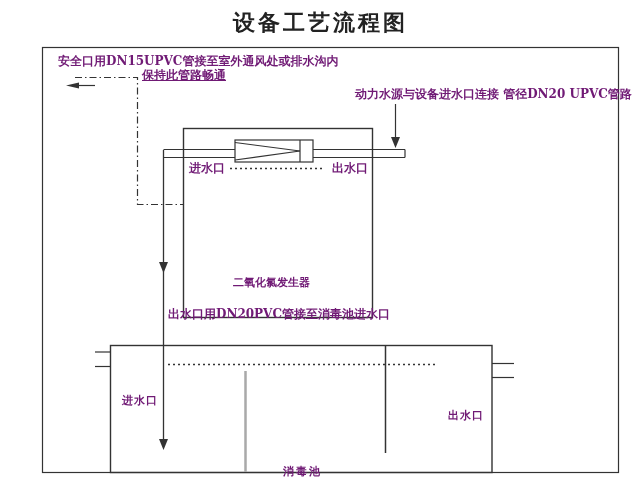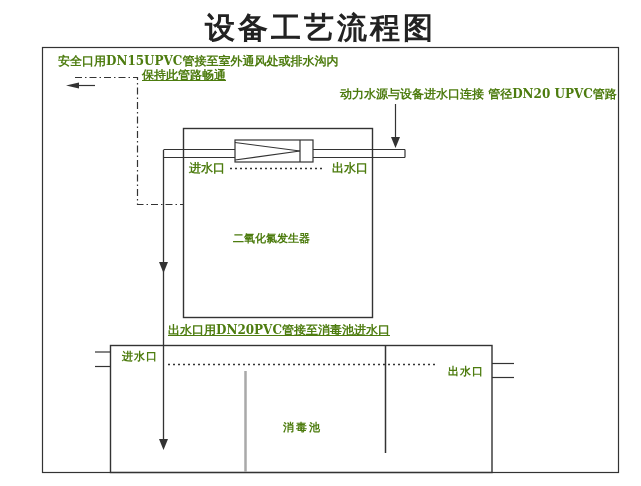--- a/index.html
+++ b/index.html
@@ -10,33 +10,33 @@
     background: #ffffff;
     font-family: "DejaVu Serif", "Liberation Serif", serif;
     color: #222222;
     overflow: hidden;
   }
   .stage svg { position: absolute; left: 0; top: 0; }
   .lbl {
     position: absolute;
     white-space: nowrap;
     font-weight: bold;
-    color: #4d7c0f;
+    color: #701a75;
     line-height: 1;
   }
   .title {
     position: absolute;
     left: 0; right: 0; top: 8px;
     text-align: center;
-    font-size: 30px;
+    font-size: 22px;
     font-weight: bold;
     letter-spacing: 3px;
   }
   .fs12 { font-size: 12px; }
-  .fs11 { font-size: 11px; }
+  .fs11 { font-size: 11px; margin-top: 44px; }
   .ls1 { letter-spacing: 1px; }
   .ls2 { letter-spacing: 2px; }
 </style>
 </head>
 <body>
 
 <div class="stage">
 
   <div class="title">设备工艺流程图</div>
 
@@ -77,25 +77,25 @@
 
     <line x1="492" y1="363.5" x2="514" y2="363.5" stroke="#333333" stroke-width="1.2"></line>
     <line x1="492" y1="377.5" x2="514" y2="377.5" stroke="#333333" stroke-width="1.2"></line>
 
     <line x1="245.5" y1="371" x2="245.5" y2="472" stroke="#a9a9a9" stroke-width="2.5"></line>
     <line x1="385.5" y1="346" x2="385.5" y2="453" stroke="#333333" stroke-width="1.5"></line>
   </svg>
 
   <div class="lbl fs12" style="left:58px;  top:55px;">安全口用DN15UPVC管接至室外通风处或排水沟内</div>
   <div class="lbl fs12" style="left:142px; top:69px;text-decoration:underline;">保持此管路畅通</div>
-  <div class="lbl fs12" style="left:340px; top:88px;">动力水源与设备进水口连接 管径DN20 UPVC管路</div>
+  <div class="lbl fs12" style="left:355px; top:88px;">动力水源与设备进水口连接 管径DN20 UPVC管路</div>
 
   <div class="lbl fs12" style="left:189px; top:162px;">进水口</div>
   <div class="lbl fs12" style="left:332px; top:162px;">出水口</div>
   <div class="lbl fs11" style="left:233px; top:233px;">二氧化氯发生器</div>
 
-  <div class="lbl fs12" style="left:168px; top:324px;text-decoration:underline;">出水口用DN20PVC管接至消毒池进水口</div>
+  <div class="lbl fs12" style="left:168px; top:308px;">出水口用DN20PVC管接至消毒池进水口</div>
 
   <div class="lbl fs11 ls1" style="left:122px; top:351px;">进水口</div>
   <div class="lbl fs11 ls1" style="left:448px; top:366px;">出水口</div>
   <div class="lbl fs11 ls2" style="left:283px; top:422px;">消毒池</div>
 
 </div>
 
 </body></html>

